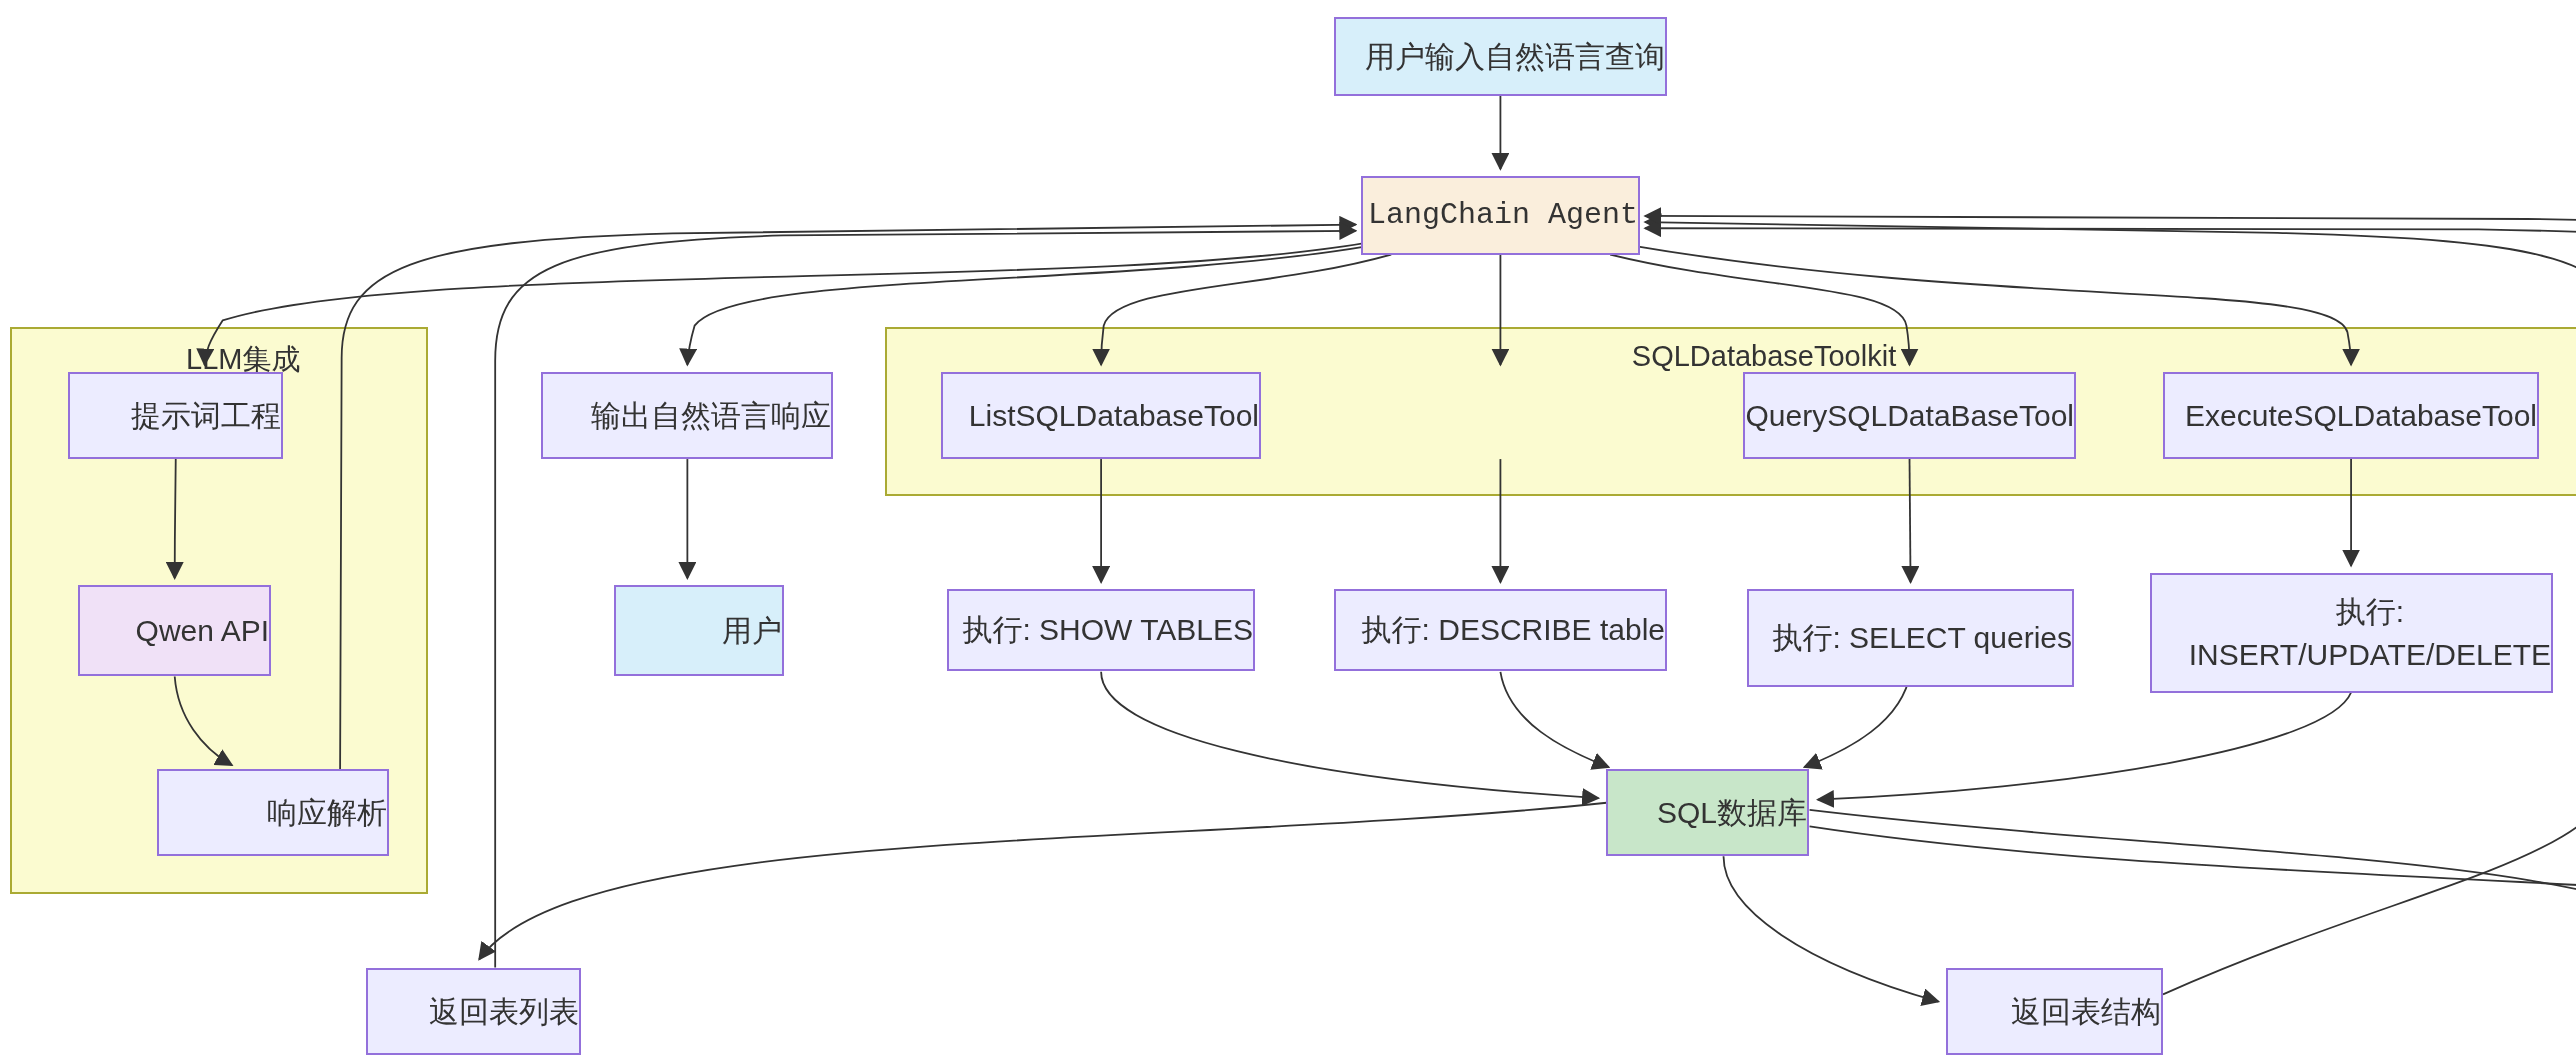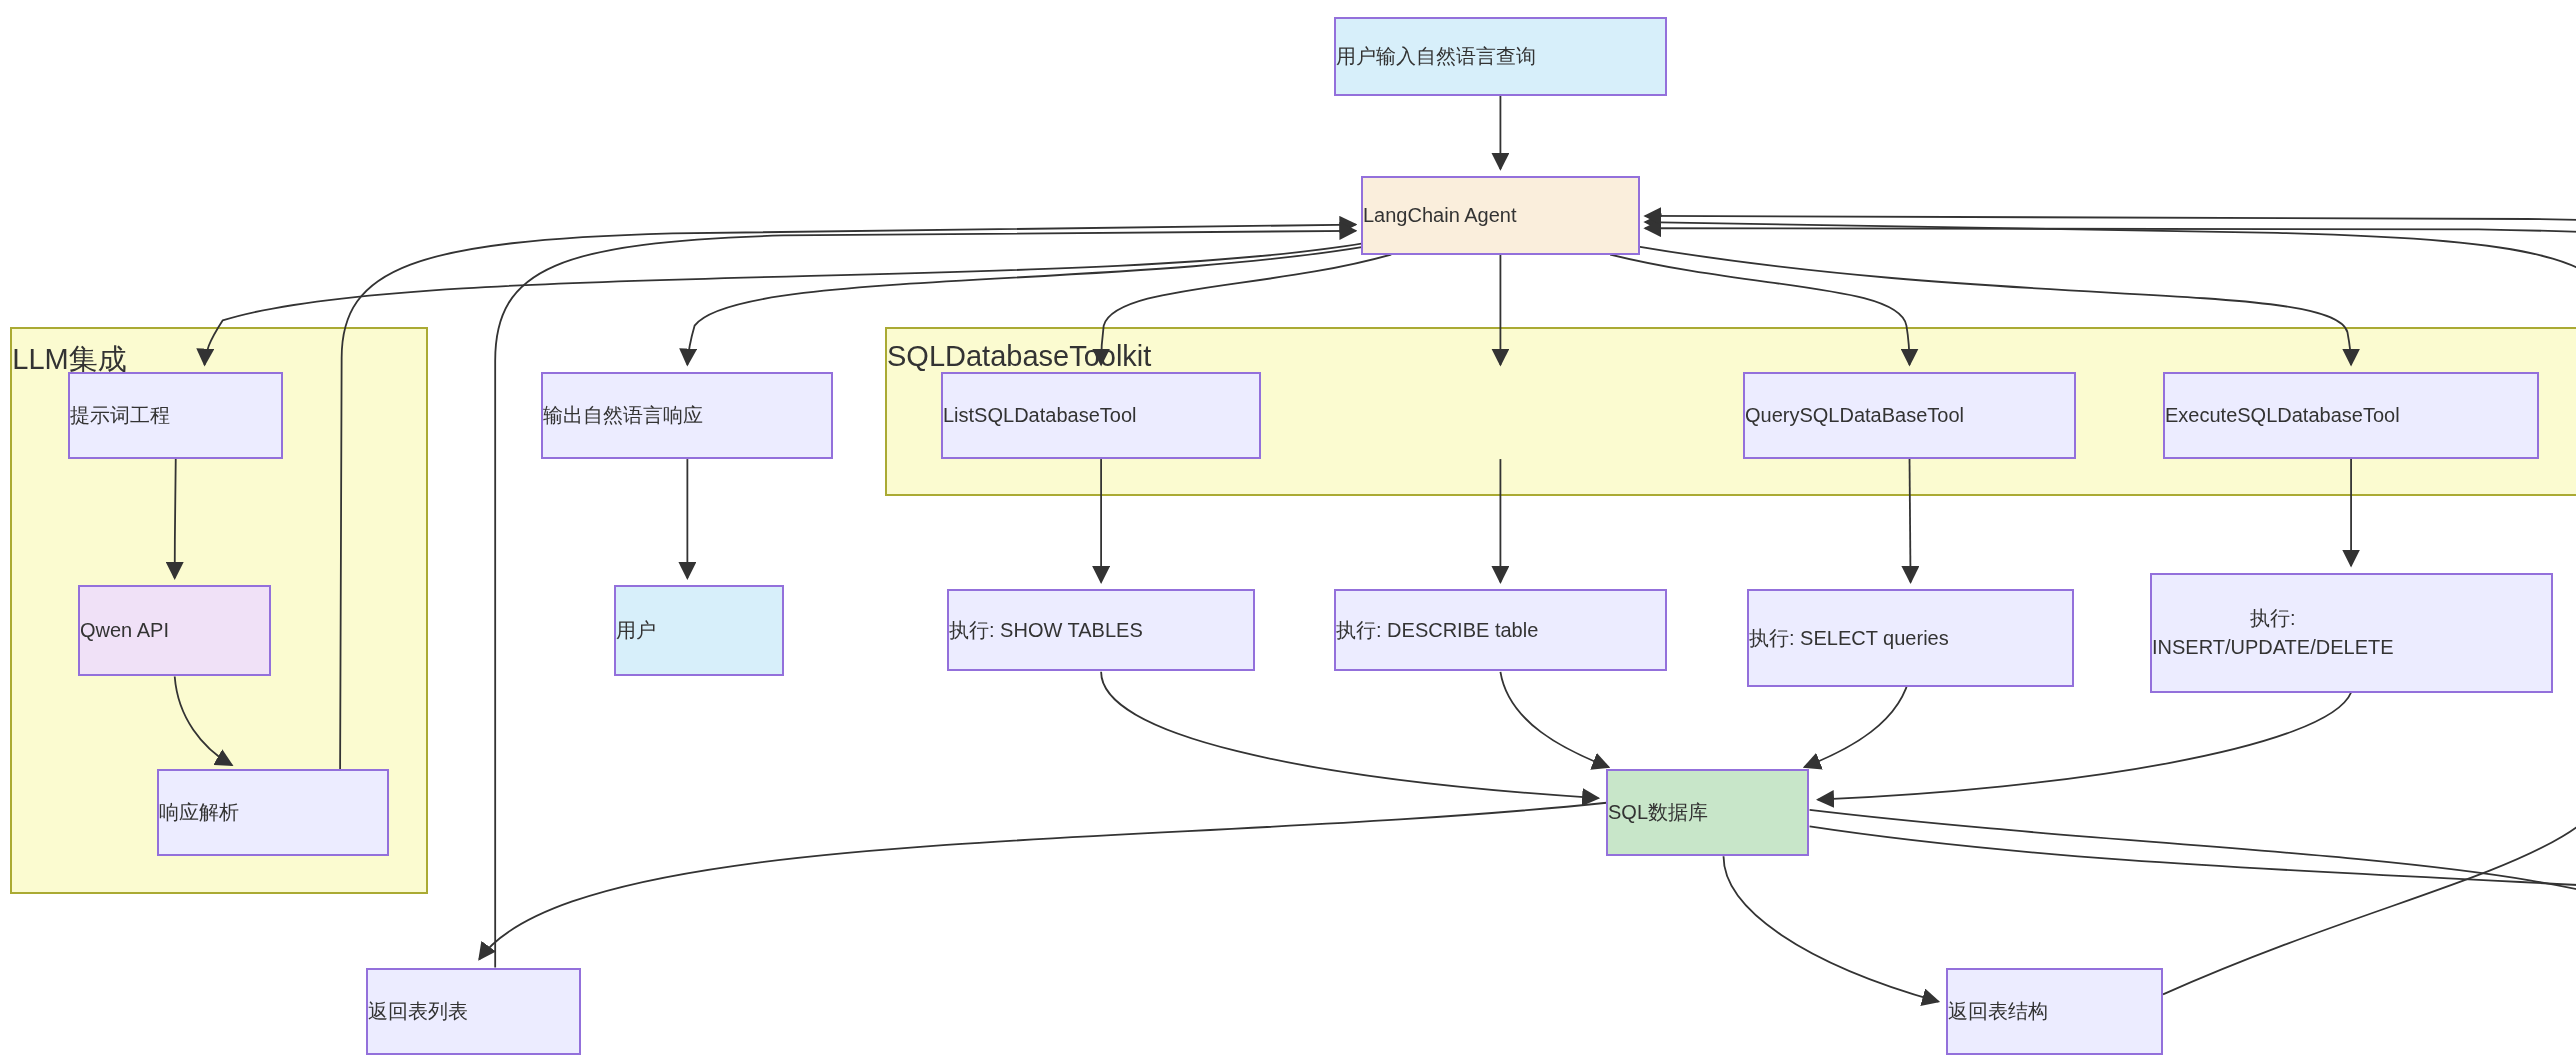--- a/index.html
+++ b/index.html
@@ -1,31 +1,31 @@
 <!DOCTYPE html>
 <html style="--node-border: #9370DB; --edge: #333333; --text: #333333; --lavender: #ECECFF; --blue: #D7EFFA; --cream: #FAEEDC; --pink: #F0E1F7; --green: #C8E6C9; --container-fill: #FBFBD0; --container-border: #AAAA33;font-size:8.2px"><head>
 <meta charset="utf-8">
 <style>
   html,body{margin:0;padding:0;background:#ffffff;}
   body{width:3243px;height:1065px;position:relative;overflow:hidden;
        font-family:"Liberation Sans","DejaVu Sans",sans-serif;}
   .canvas{position:absolute;left:0;top:0;width:3243px;height:1065px;}
   .container-box{position:absolute;background:var(--container-fill);
        border:2.1px solid var(--container-border);z-index:0;}
-  .container-label{position:absolute;top:11.3px;left:0;width:100%;
-       font-size:29px;color:var(--text);z-index:1;}
+  .container-label{position:absolute;top:11.3px;left:0;width:100%;text-align:center;
+       font-size:29px;color:var(--text);z-index:1;padding-left:24px;}
   svg.edges{position:absolute;left:0;top:0;z-index:2;}
   .edge{fill:none;stroke:var(--edge);stroke-width:3.5px;}
   .arrowhead-shape{fill:var(--edge);stroke:none;}
-  .node{position:absolute;z-index:3;display:flex;align-items:center;justify-content:flex-start;
-       border:2.1px solid var(--node-border);color:var(--text);font-size:20px;
+  .node{position:absolute;z-index:3;display:flex;align-items:center;justify-content:flex-end;
+       border:2.1px solid var(--node-border);color:var(--text);font-size:30px;
        text-align:center;box-sizing:border-box;line-height:1.45;}
   .fill-lavender{background:var(--lavender);}
   .fill-blue{background:var(--blue);}
-  .fill-cream{background:var(--cream);}
+  .fill-cream{background:var(--cream);font-family:Liberation Mono, monospace;}
   .fill-pink{background:var(--pink);}
   .fill-green{background:var(--green);}
   .two-line span{display:block;}
 </style>
 </head>
 <body>
 
 <div class="canvas">
 
   <div class="container-box" style="left:10.3px;top:327px;width:414px;height:563px">

